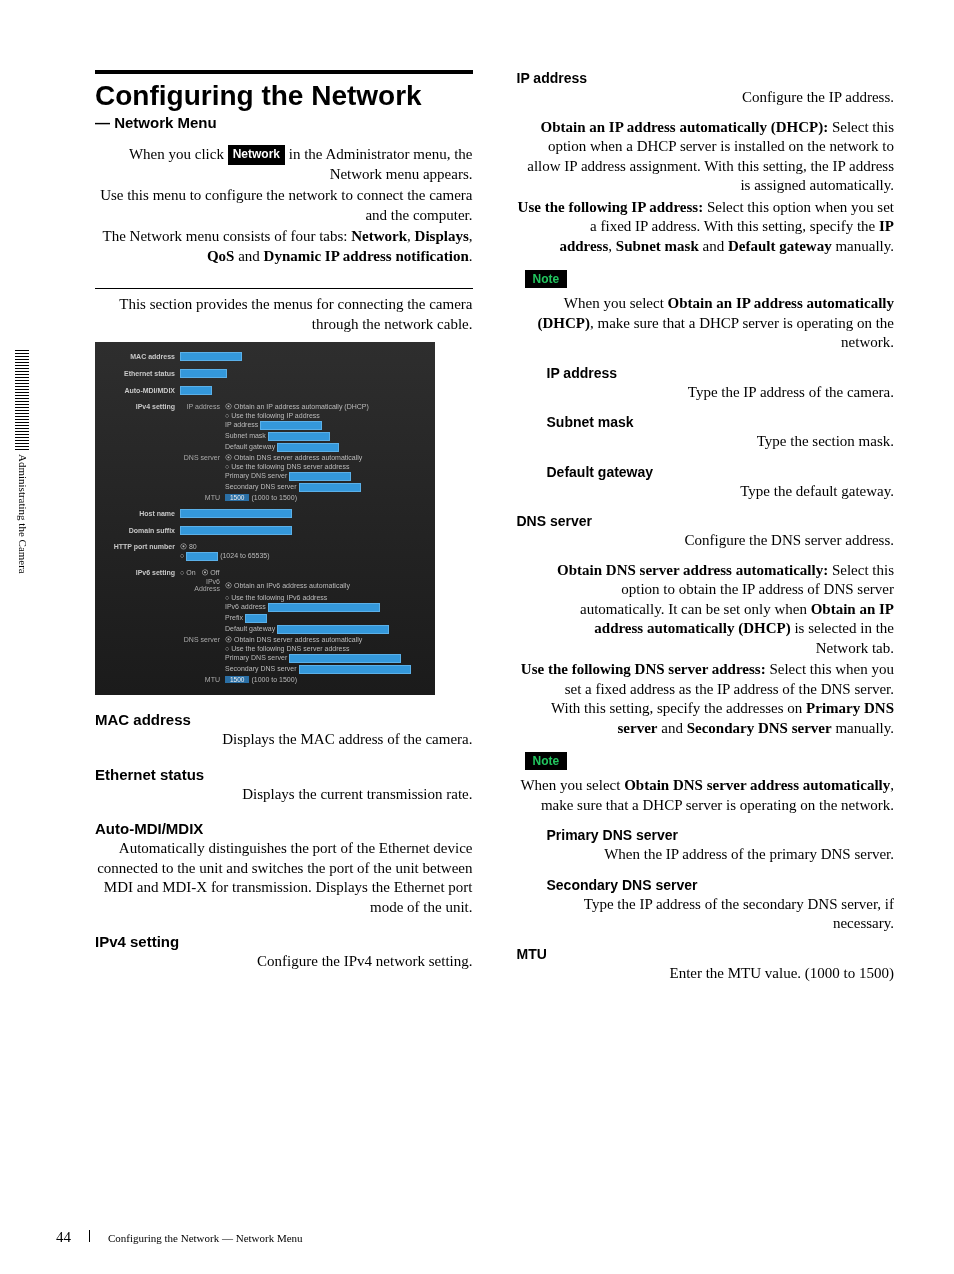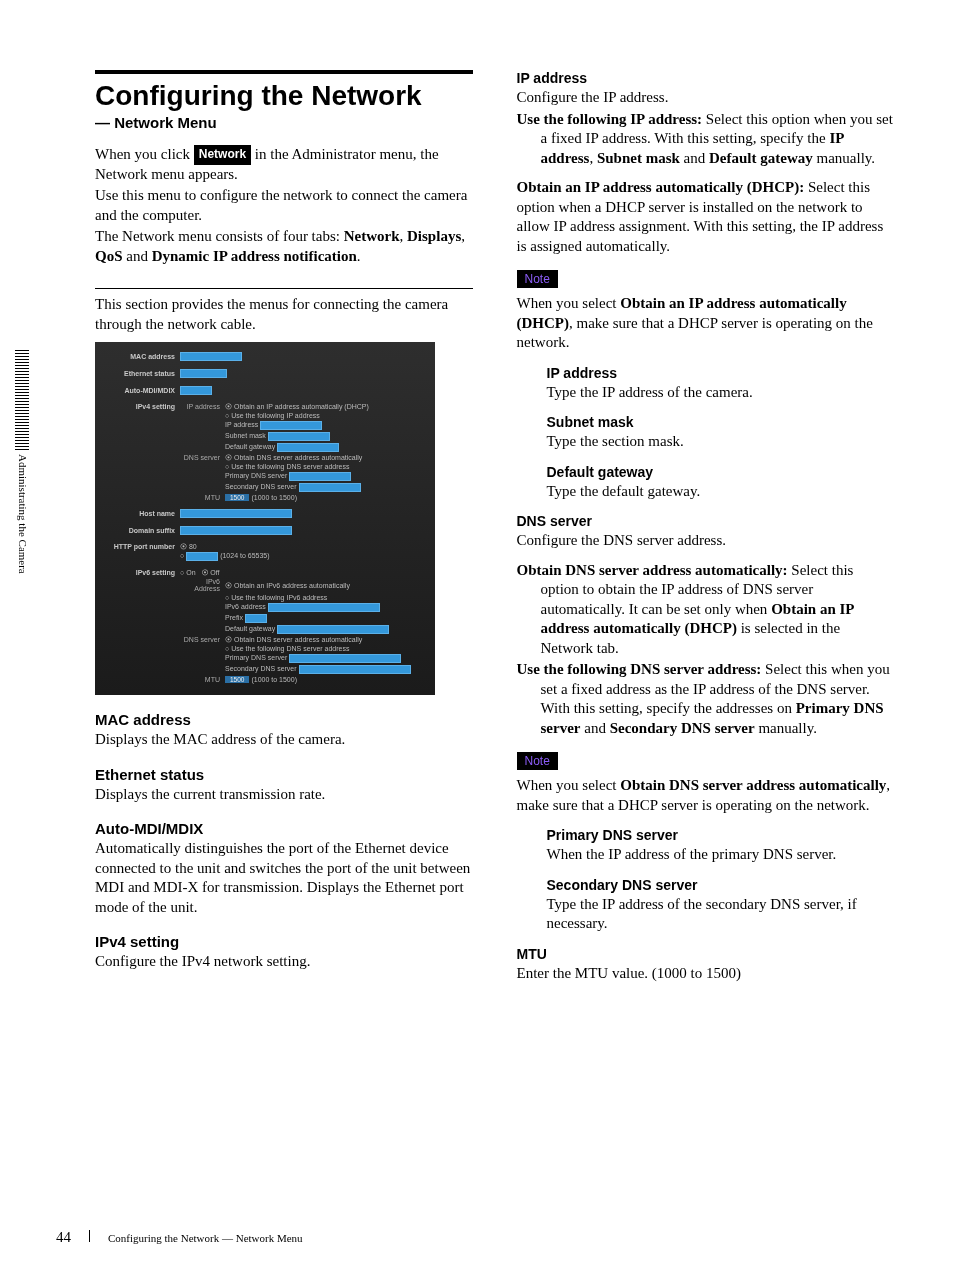--- a/index.html
+++ b/index.html
@@ -40,20 +40,21 @@
   h2.sub {
     font-family: Arial, Helvetica, sans-serif;
     font-weight: bold;
     font-size: 15px;
     margin: 0 0 14px 0;
   }
   p {
     font-size: 15px;
     line-height: 1.3;
     margin: 0 0 2px 0;
+    text-align: right;
   }
   .para-block { margin-bottom: 10px; }
   .bold { font-weight: bold; }
   .section-rule {
     border-top: 1px solid #000;
     margin: 22px 0 6px 0;
   }
   h3.h2 {
     font-family: Arial, Helvetica, sans-serif;
     font-weight: bold;
@@ -78,26 +79,26 @@
     color: #fff;
     font-family: Arial, Helvetica, sans-serif;
     font-weight: bold;
     font-size: 12px;
     padding: 2px 5px;
     vertical-align: 1px;
   }
   .note-box {
     display: inline-block;
     background: #000;
-    color: #8b5cf6;
-    font-family: Arial, Helvetica, sans-serif;
-    font-weight: normal;
+    color: #22c55e;
+    font-family: Arial, Helvetica, sans-serif;
+    font-weight: bold;
     font-size: 12px;
     padding: 2px 8px;
-    margin: 12px 0 6px 0;
+    margin: 12px 0 6px 8px;
   }
   .indent { padding-left: 24px; }
   .indent2 { padding-left: 30px; }
 
   
   .side-tab-wrap {
     position: absolute;
     left: 15px;
     top: 350px;
   }
@@ -335,25 +336,25 @@
     <p>Automatically distinguishes the port of the Ethernet device connected to the unit and switches the port of the unit between MDI and MDI-X for transmission. Displays the Ethernet port mode of the unit.</p>
 
     <h4 class="h3">IPv4 setting</h4>
     <p>Configure the IPv4 network setting.</p>
   </div>
 
   <div class="col">
     <h5 class="h4" style="margin-top:0">IP address</h5>
     <p>Configure the IP address.</p>
 
+    <div class="def-block" style="margin-top:10px">
+      <p><span class="def-lead">Obtain an IP address automatically (DHCP): </span><span>Select this option when a DHCP server is installed on the network to allow IP address assignment. With this setting, the IP address is assigned automatically.</span></p>
+    </div>
     <div class="def-block indent" style="padding-left:0;margin-top:2px">
       <p class="indent" style="text-indent:-24px;padding-left:24px"><span class="def-lead">Use the following IP address: </span><span>Select this option when you set a fixed IP address. With this setting, specify the </span><span class="bold">IP address</span><span>, </span><span class="bold">Subnet mask</span><span> and </span><span class="bold">Default gateway</span><span> manually.</span></p>
-    </div>
-    <div class="def-block" style="margin-top:10px">
-      <p><span class="def-lead">Obtain an IP address automatically (DHCP): </span><span>Select this option when a DHCP server is installed on the network to allow IP address assignment. With this setting, the IP address is assigned automatically.</span></p>
     </div>
 
     <div class="note-box">Note</div>
     <p><span>When you select </span><span class="bold">Obtain an IP address automatically (DHCP)</span><span>, make sure that a DHCP server is operating on the network.</span></p>
 
     <div class="indent2">
       <h5 class="h4">IP address</h5>
       <p>Type the IP address of the camera.</p>
       <h5 class="h4">Subnet mask</h5>
       <p>Type the section mask.</p>

